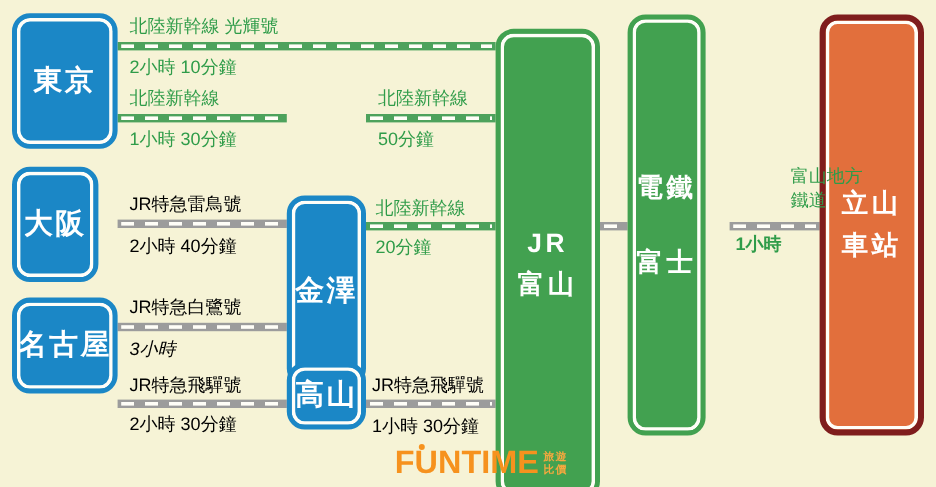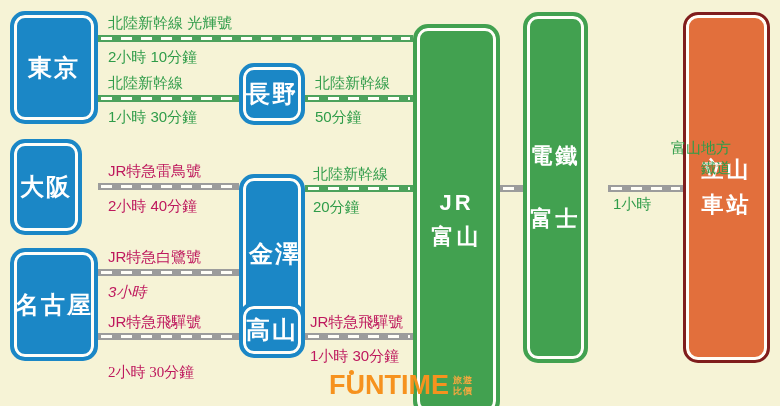--- a/index.html
+++ b/index.html
@@ -10,35 +10,35 @@
   }
   
   .station{
     position:absolute;border-radius:15px;
     box-shadow:inset 0 0 0 3px #fffef8;
     display:flex;flex-direction:column;align-items:center;justify-content:center;
     color:#fff;font-weight:bold;z-index:2;box-sizing:border-box;
   }
   .station.blue  {background:#1b87c6;border:4px solid #1b87c6;}
   .station.green {background:#42a150;border:4px solid #42a150;}
-  .station.orange{background:#e26f3c;border:3px solid #7f1d1d;}
+  .station.orange{background:#e26f3c;border:5px solid #7f1d1d;}
   .station .nm{font-size:24px;letter-spacing:2px;line-height:1;}
   .station .nm2{font-size:22px;letter-spacing:3px;line-height:1.55;}
   
   .rline{position:absolute;height:7px;z-index:1;}
   .rline.green{background:#4da25c;}
   .rline.gray {background:#9c9c9c;}
   .rline::after{
     content:"";position:absolute;left:3px;right:3px;top:2px;height:3px;
     background:repeating-linear-gradient(90deg,#fffef8 0 11px,transparent 11px 20px);
   }
   
   .lbl{position:absolute;font-size:15px;line-height:1.3;white-space:nowrap;z-index:3;}
-  .lbl.green{color:#2f9c49;text-align:right;}
-  .lbl.dark {color:#be185d;}
+  .lbl.green{color:#2f9c49;}
+  .lbl.dark {color:#000000;}
   .lbl.wrap{white-space:normal;width:72px;}
   
   .logo{position:absolute;left:329px;top:372px;display:flex;align-items:center;gap:4px;z-index:3;}
   .logo-text{font-size:27px;font-weight:800;color:#f6921e;line-height:1;letter-spacing:0;text-align:right;}
   .logo-u{position:relative;display:inline-block;}
   .logo-u::before{
     content:"";position:absolute;left:3px;top:-2px;width:5px;height:5px;
     border-radius:50%;background:#f6921e;
   }
   .logo-tag{display:flex;flex-direction:column;font-size:9px;line-height:1.15;
@@ -66,39 +66,36 @@
   <span class="lbl green" style="left:108px;top:107px;">1小時 30分鐘</span>
   <span class="lbl green" style="left:315px;top:73px;">北陸新幹線</span>
   <span class="lbl green" style="left:315px;top:107px;">50分鐘</span>
   <span class="lbl dark" style="left:108px;top:161px;">JR特急雷鳥號</span>
   <span class="lbl dark" style="left:108px;top:196px;">2小時 40分鐘</span>
   <span class="lbl green" style="left:313px;top:164px;">北陸新幹線</span>
   <span class="lbl green" style="left:313px;top:197px;">20分鐘</span>
   <span class="lbl dark" style="left:108px;top:247px;">JR特急白鷺號</span>
   <span class="lbl dark" style="left:108px;top:282px;font-style:italic;">3小時</span>
   <span class="lbl dark" style="left:108px;top:312px;">JR特急飛驒號</span>
-  <span class="lbl dark" style="left:108px;top:363px;font-family:Liberation Serif, serif;">2小時 30分鐘</span>
+  <span class="lbl dark" style="left:108px;top:344px;">2小時 30分鐘</span>
   <span class="lbl dark" style="left:310px;top:312px;">JR特急飛驒號</span>
   <span class="lbl dark" style="left:310px;top:346px;">1小時 30分鐘</span>
   <span class="lbl green wrap" style="left:613px;top:138px;margin-left:46px;">富山地方鐵道</span>
-  <span class="lbl green" style="left:613px;top:194px;">1小時</span>
+  <span class="lbl green" style="left:613px;top:194px;font-weight:bold;">1小時</span>
 
   <div class="station blue" style="left:10px;top:11px;width:88px;height:113px;">
     <span class="nm">東京</span>
   </div>
   <div class="station blue" style="left:10px;top:139px;width:72px;height:96px;">
     <span class="nm">大阪</span>
   </div>
-  <div class="station blue" style="left:10px;top:248px;width:88px;height:113px;">
+  <div class="station blue" style="left:10px;top:248px;width:88px;height:80px;">
     <span class="nm">名古屋</span>
   </div>
-  <div class="station blue" style="left:239px;top:63px;width:66px;height:62px;">
-    <span class="nm">長野</span>
-  </div>
-  <div class="station blue" style="left:239px;top:174px;width:66px;height:159px;align-items:flex-end;">
+  <div class="station blue" style="left:239px;top:163px;width:66px;height:159px;">
     <span class="nm">金澤</span>
   </div>
   <div class="station blue" style="left:239px;top:302px;width:66px;height:56px;">
     <span class="nm">高山</span>
   </div>
 
   <div class="station green" style="left:413px;top:24px;width:87px;height:392px;">
     <span class="nm2">JR</span>
     <span class="nm2">富山</span>
   </div>

